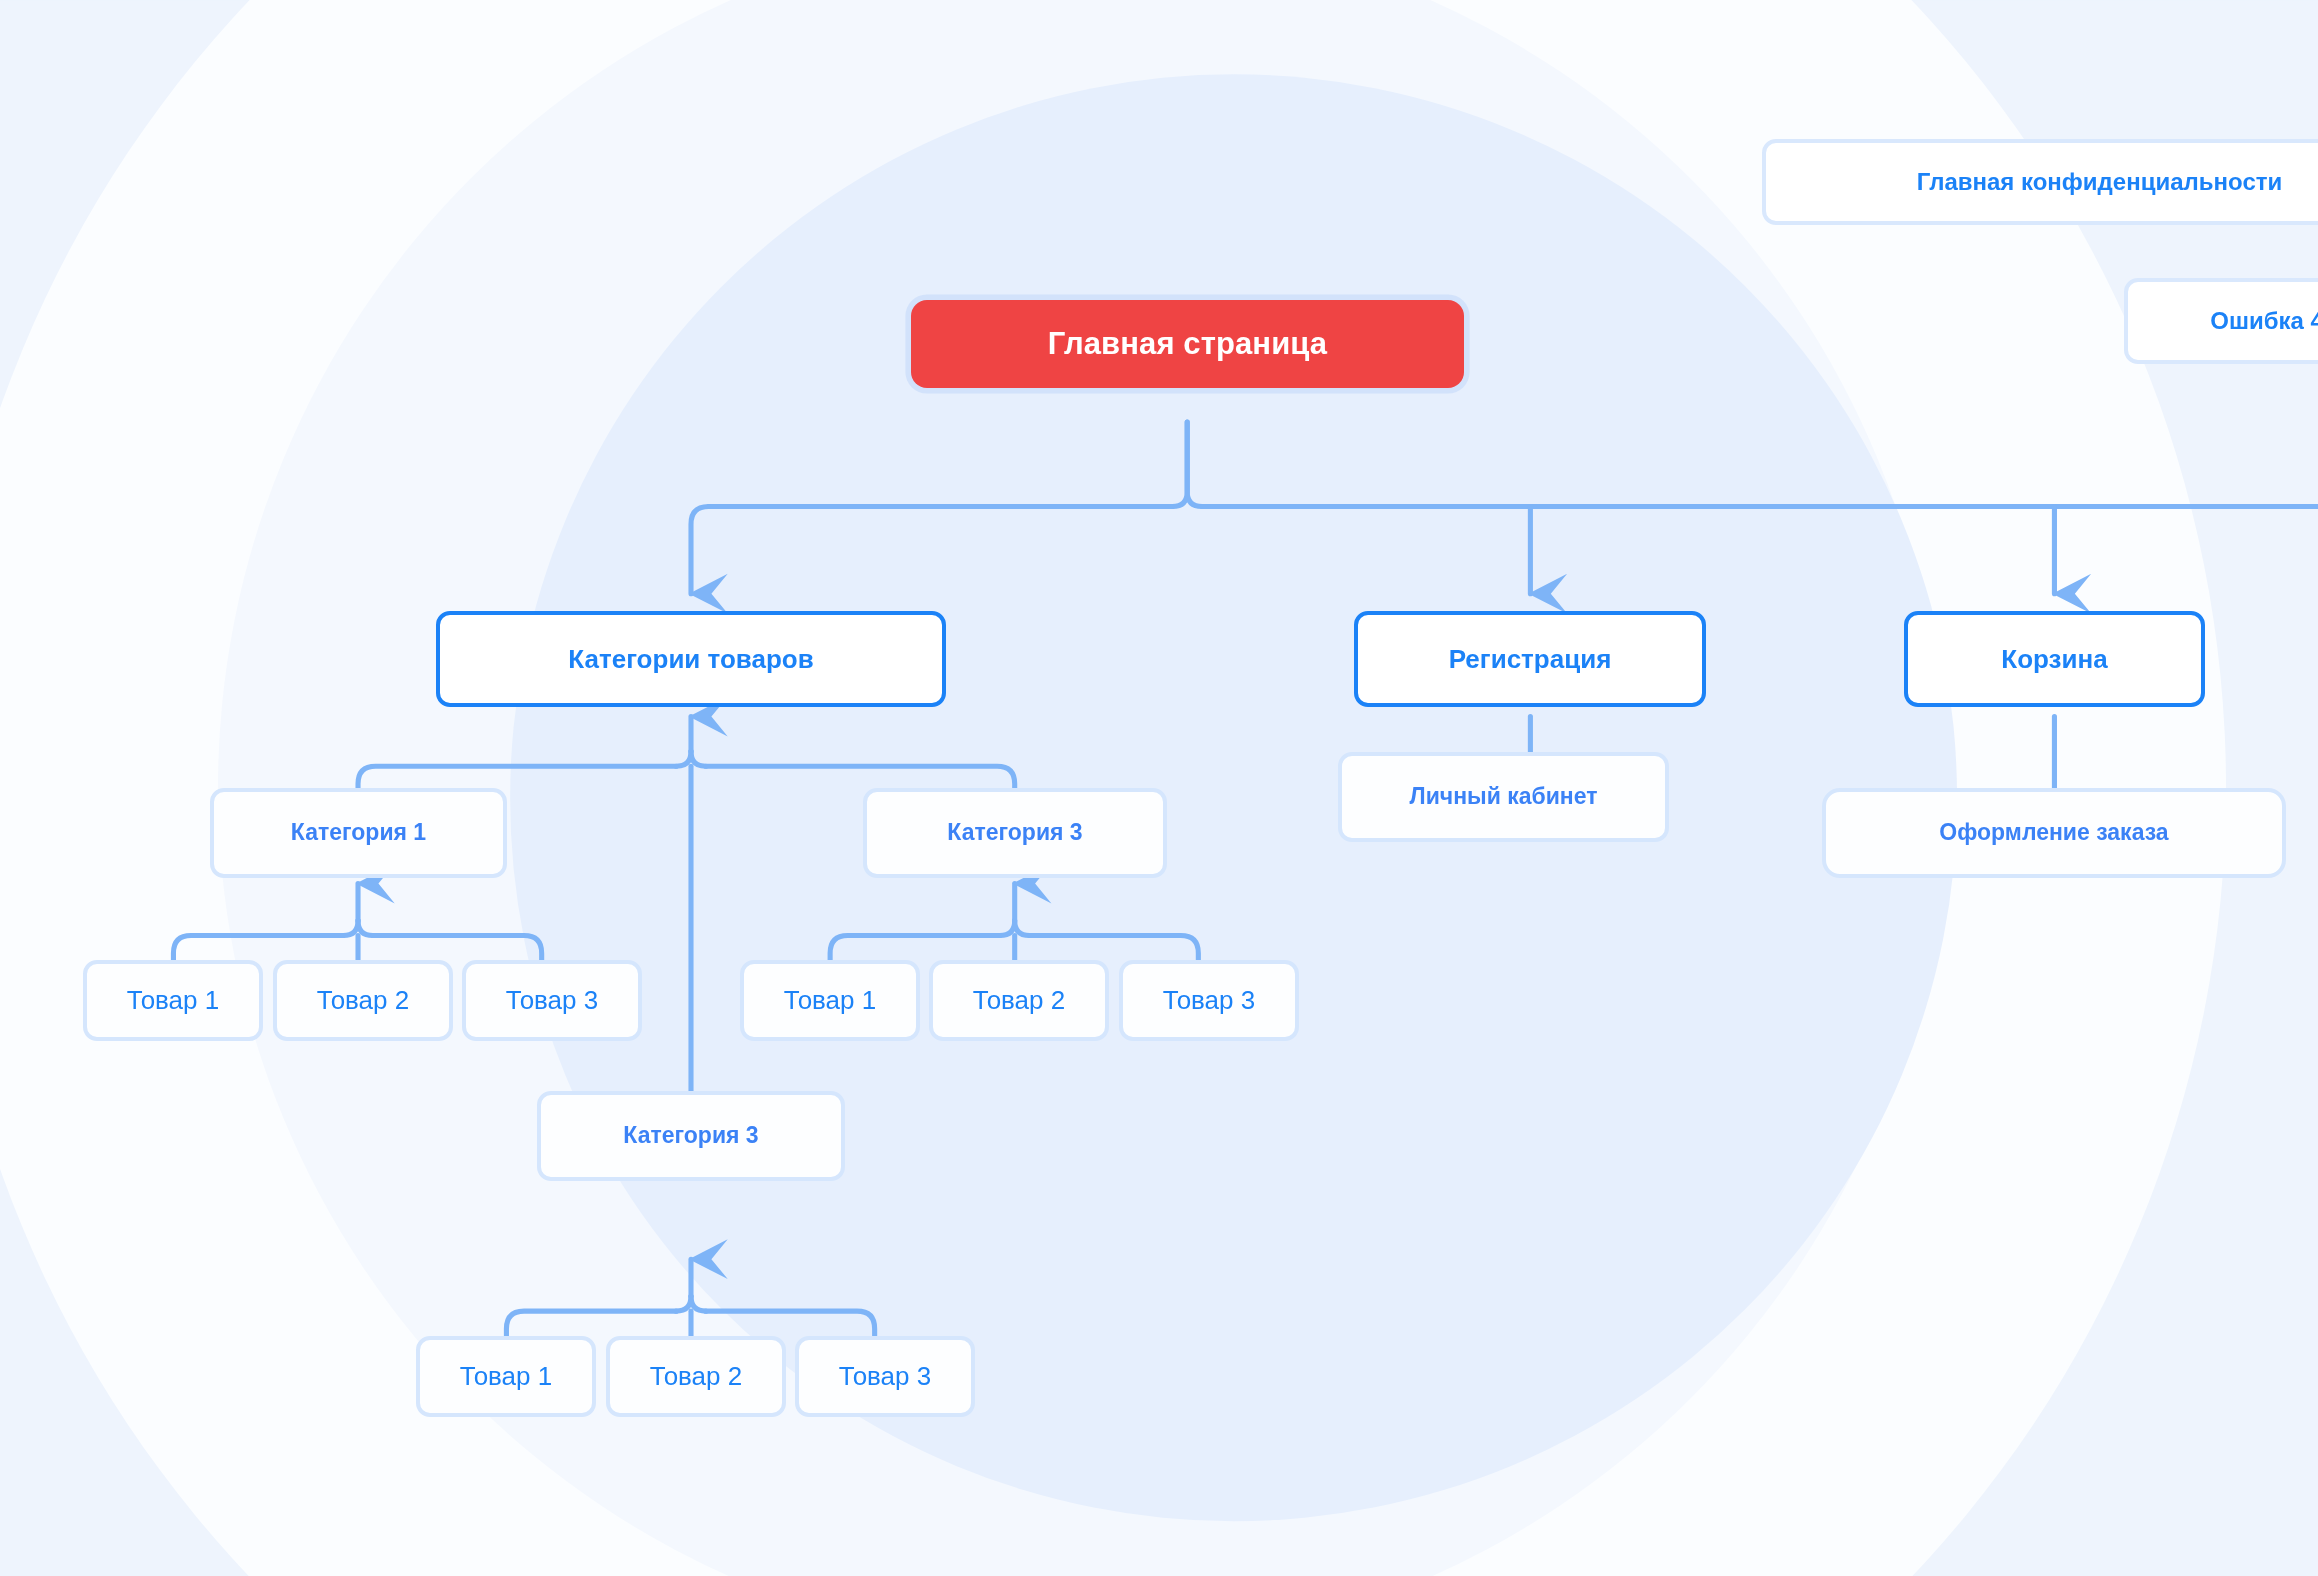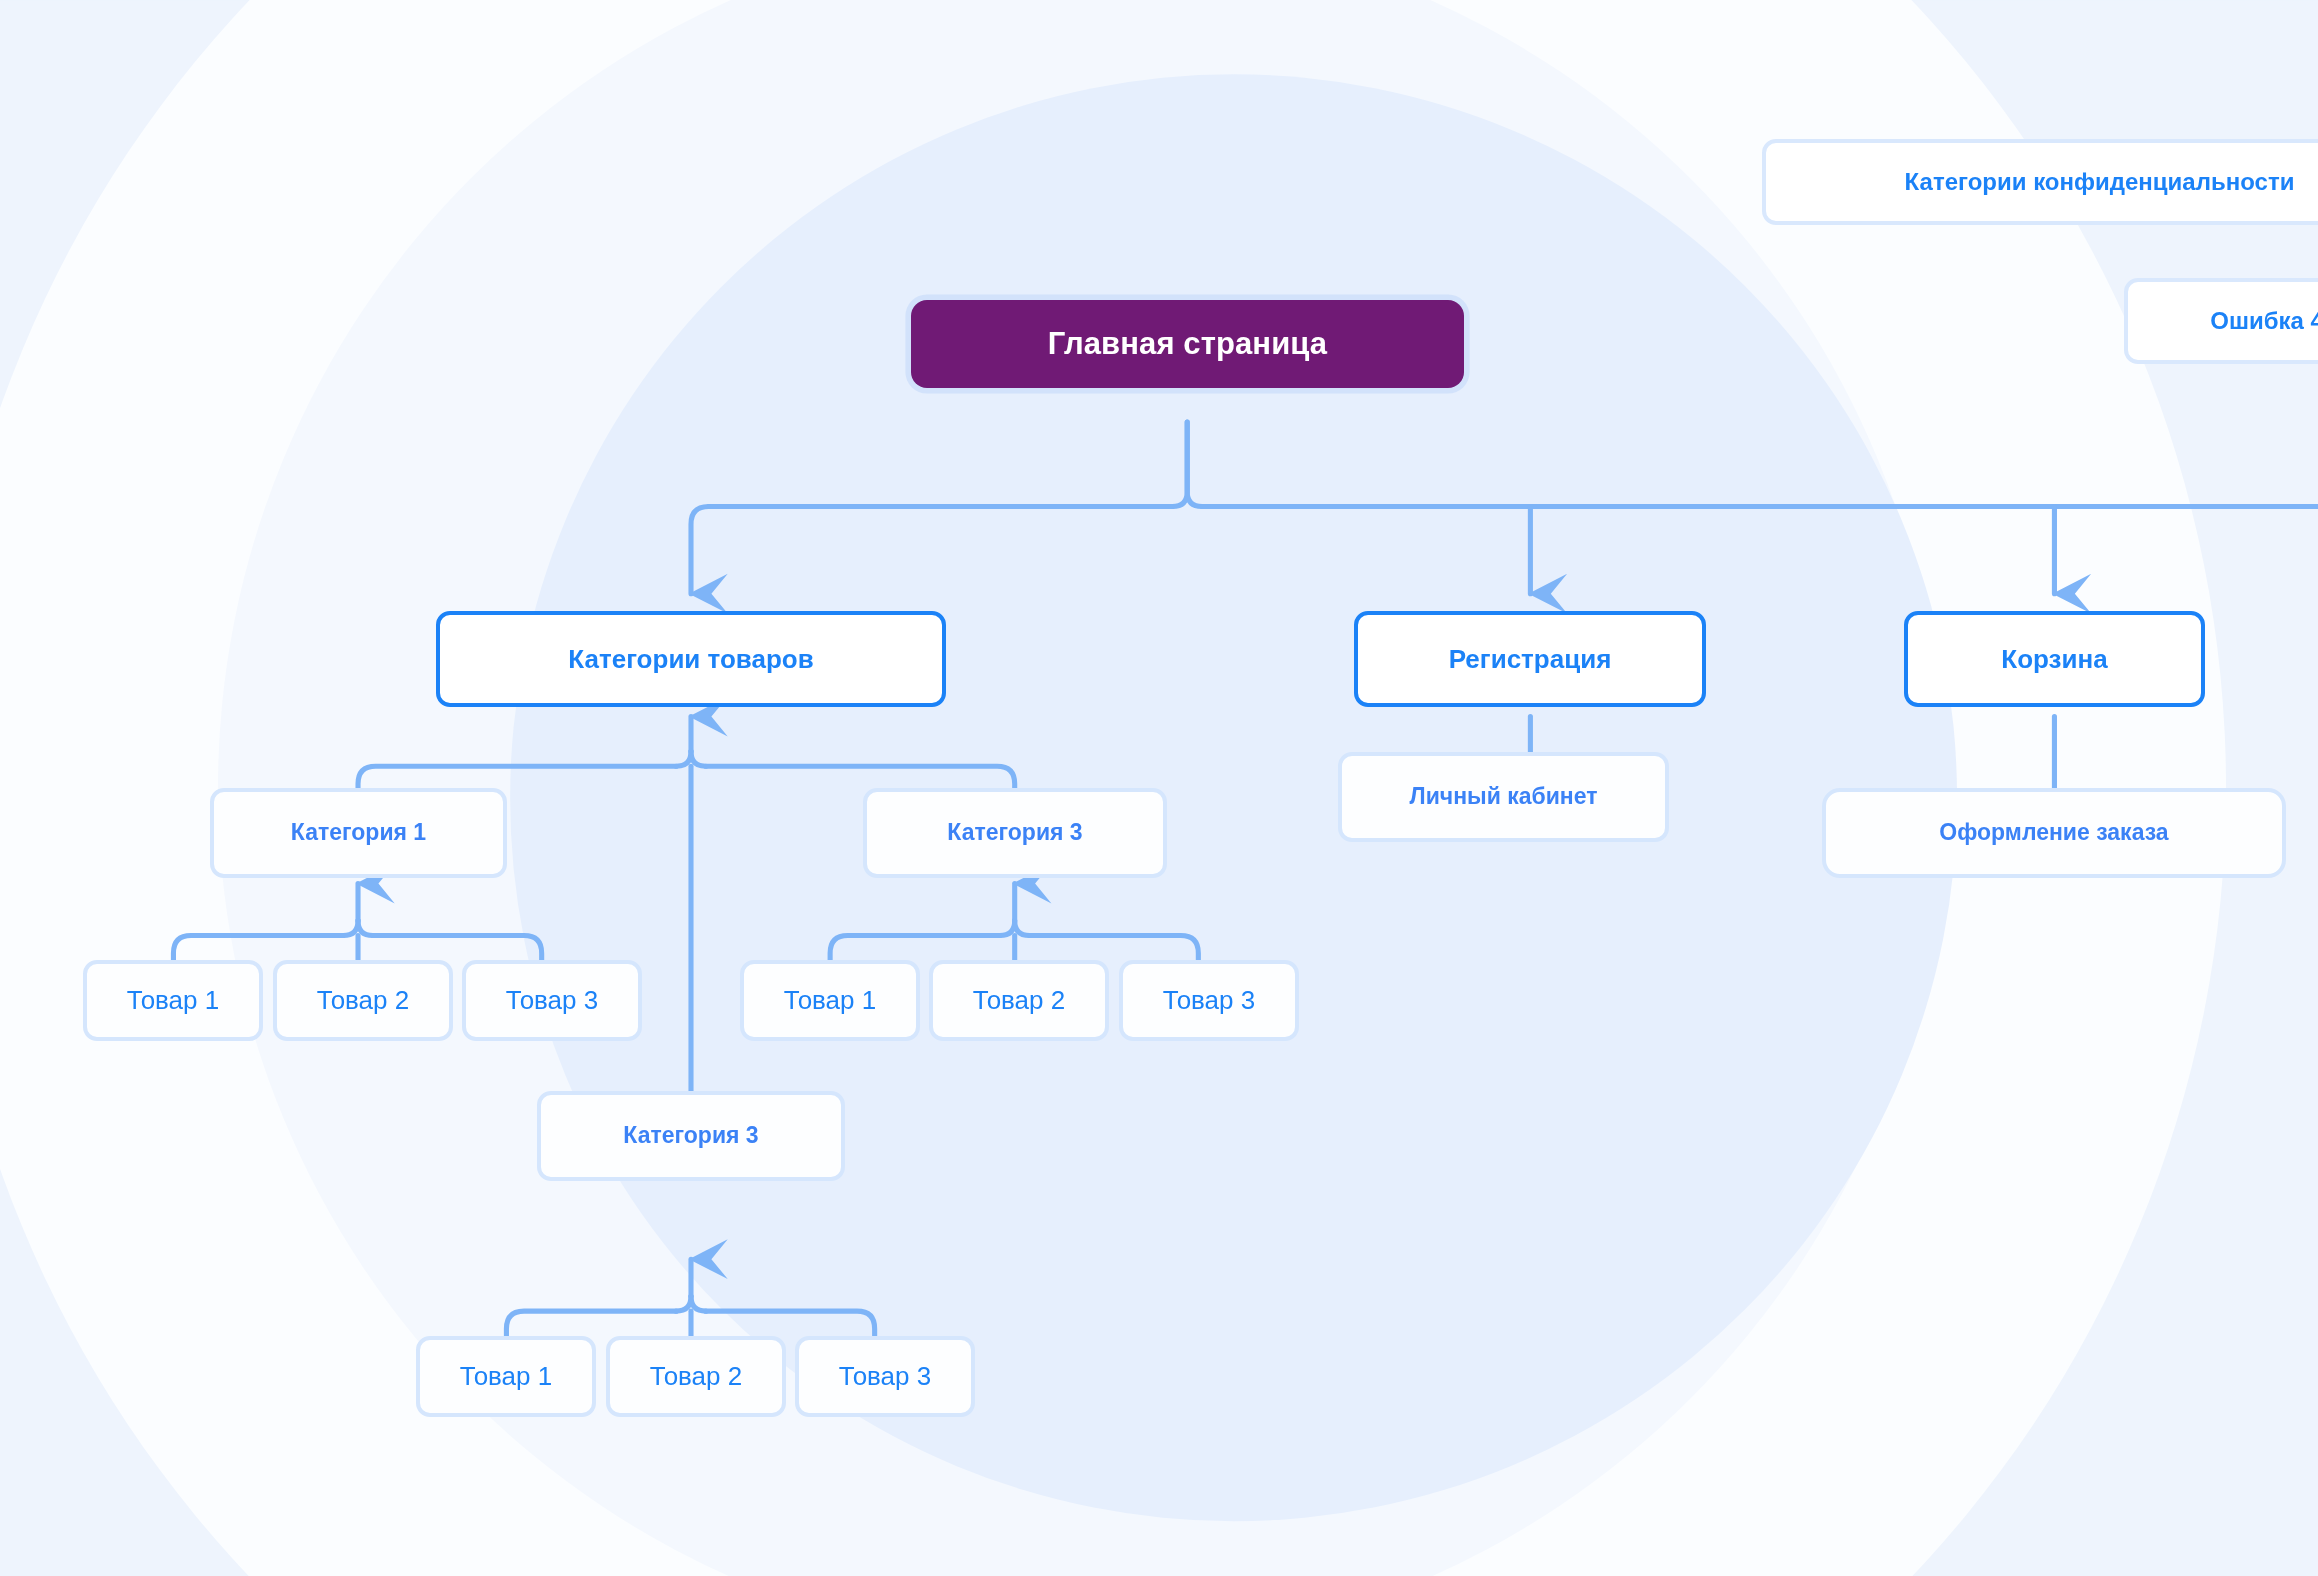--- a/index.html
+++ b/index.html
@@ -17,21 +17,21 @@
     box-sizing:border-box;
     display:flex;align-items:center;justify-content:center;
     text-align:center;
     border-radius:16px;
     background:#ffffff;
     line-height:1.1;
     white-space:nowrap;
   }
   
   .lv0{
-    background:#701a75;
+    background:#ef4444;
     color:#ffffff;
     border:0;
     font-weight:bold;
     font-size:31px;
     letter-spacing:0.1px;
     box-shadow:0 0 0 5.6px rgba(203,222,250,.75);
   }
   
   .lv1{
     border:4.2px solid #1b82f7;
@@ -202,21 +202,21 @@
     <span>Товар 1</span>
   </div>
   <div class="node leaf" style="left:606px;top:1336px;width:180px;height:81px;">
     <span>Товар 2</span>
   </div>
   <div class="node leaf" style="left:795px;top:1336px;width:180px;height:81px;">
     <span>Товар 3</span>
   </div>
 
   <div class="node float" style="left:1762px;top:139px;width:675px;height:86px;">
-    <span>Категории конфиденциальности</span>
+    <span>Главная конфиденциальности</span>
   </div>
 
   <div class="node float" style="left:2124px;top:278px;width:313px;height:86px;">
     <span>Ошибка 404</span>
   </div>
 
 </div>
 
 
 </body></html>

